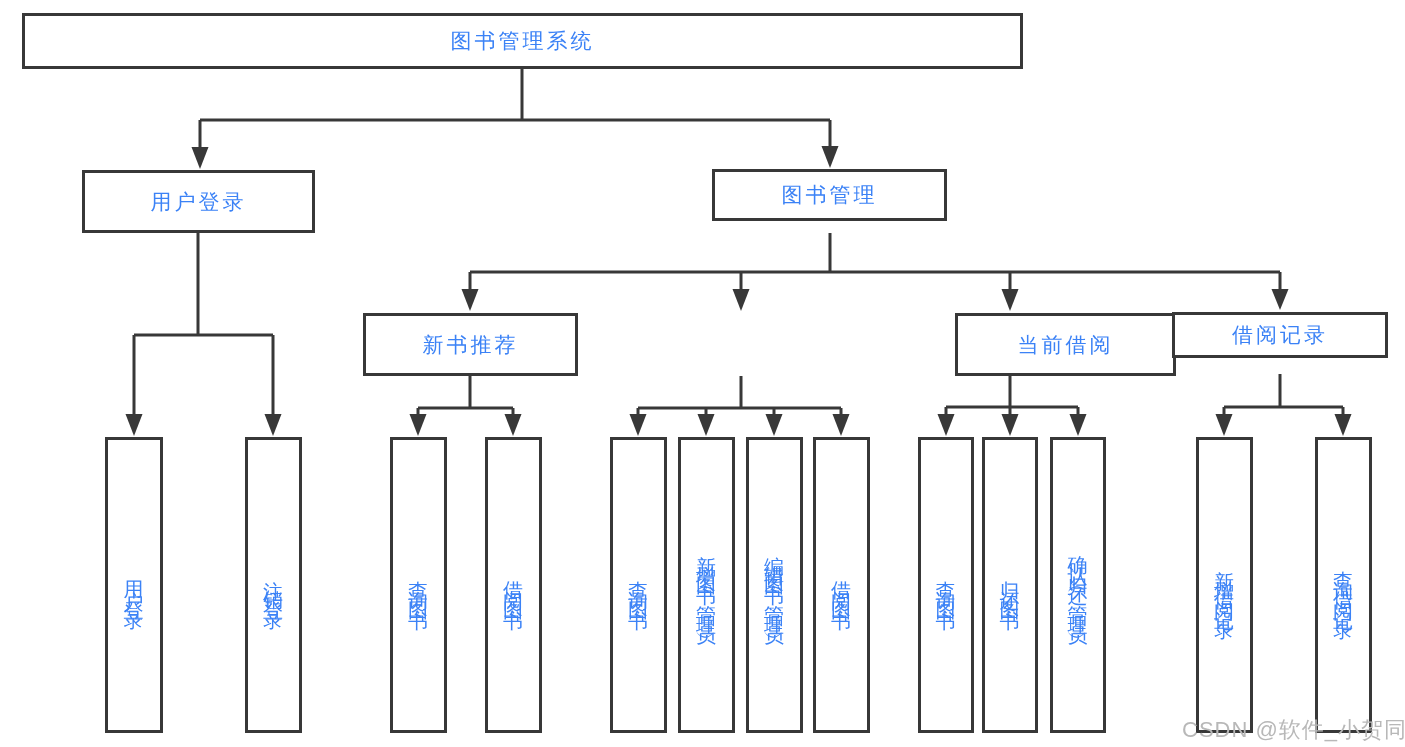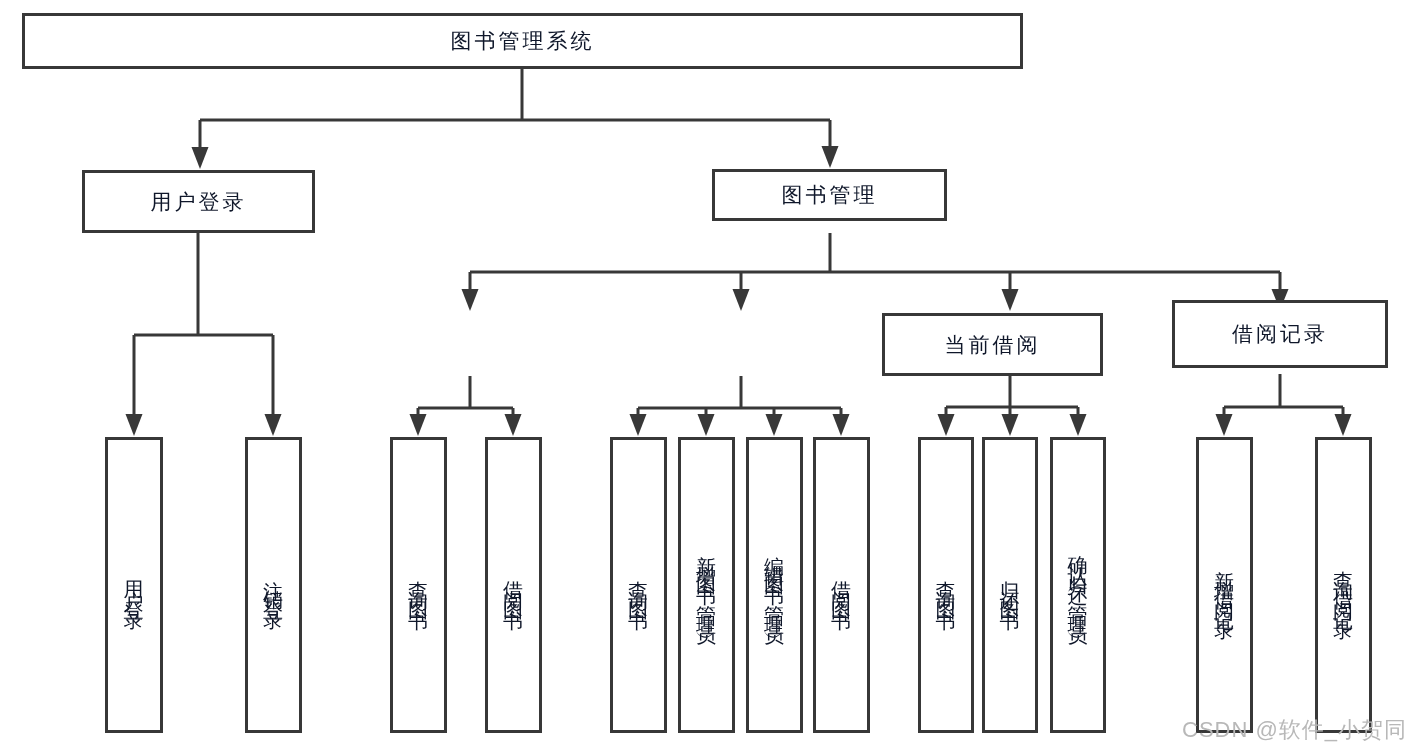--- a/index.html
+++ b/index.html
@@ -2,21 +2,21 @@
 <html><head>
 <meta charset="utf-8">
 <style>
   html,body{margin:0;padding:0;background:#ffffff;}
   body{width:1405px;height:747px;overflow:hidden;
        font-family:"Liberation Sans","DejaVu Sans",sans-serif;}
   .stage{position:relative;width:1405px;height:747px;background:#ffffff;}
   svg.wires{position:absolute;left:0;top:0;width:1405px;height:747px;pointer-events:none;}
   .node{position:absolute;box-sizing:border-box;border:3px solid #383838;background:#ffffff;
         display:flex;align-items:center;justify-content:center;}
-  .node .lbl{color:#0f172a;font-size:21px;letter-spacing:3px;white-space:nowrap;}
+  .node .lbl{color:#3b82f6;font-size:21px;letter-spacing:3px;white-space:nowrap;}
   .leaf .lbl{writing-mode:vertical-rl;text-orientation:mixed;
              font-size:20px;letter-spacing:10px;line-height:1;white-space:nowrap;}
   .watermark{position:absolute;left:1182px;top:715px;font-size:22px;color:#b8b8b8;
              letter-spacing:1px;white-space:nowrap;z-index:5;}
   path.wire{stroke:#383838;stroke-width:3;fill:none;}
   polygon.arrow{fill:#383838;stroke:none;}
 </style>
 </head>
 <body>
 
@@ -62,24 +62,27 @@
     <span class="lbl">图书管理系统</span>
   </div>
 
   <div class="node" style="left:82px;top:170px;width:233px;height:63px">
     <span class="lbl">用户登录</span>
   </div>
   <div class="node" style="left:712px;top:169px;width:235px;height:52px">
     <span class="lbl">图书管理</span>
   </div>
 
-  <div class="node" style="left:882px;top:313px;width:221px;height:63px">
+  <div class="node" style="left:363px;top:313px;width:215px;height:63px">
+    <span class="lbl">新书推荐</span>
+  </div>
+  <div class="node" style="left:955px;top:313px;width:221px;height:63px">
     <span class="lbl">当前借阅</span>
   </div>
-  <div class="node" style="left:1172px;top:300px;width:216px;height:68px">
+  <div class="node" style="left:1172px;top:312px;width:216px;height:46px">
     <span class="lbl">借阅记录</span>
   </div>
 
   <div class="node leaf" style="left:105px;top:437px;width:58px;height:296px">
     <span class="lbl">用户登录</span>
   </div>
   <div class="node leaf" style="left:245px;top:437px;width:57px;height:296px">
     <span class="lbl">注销登录</span>
   </div>
 

